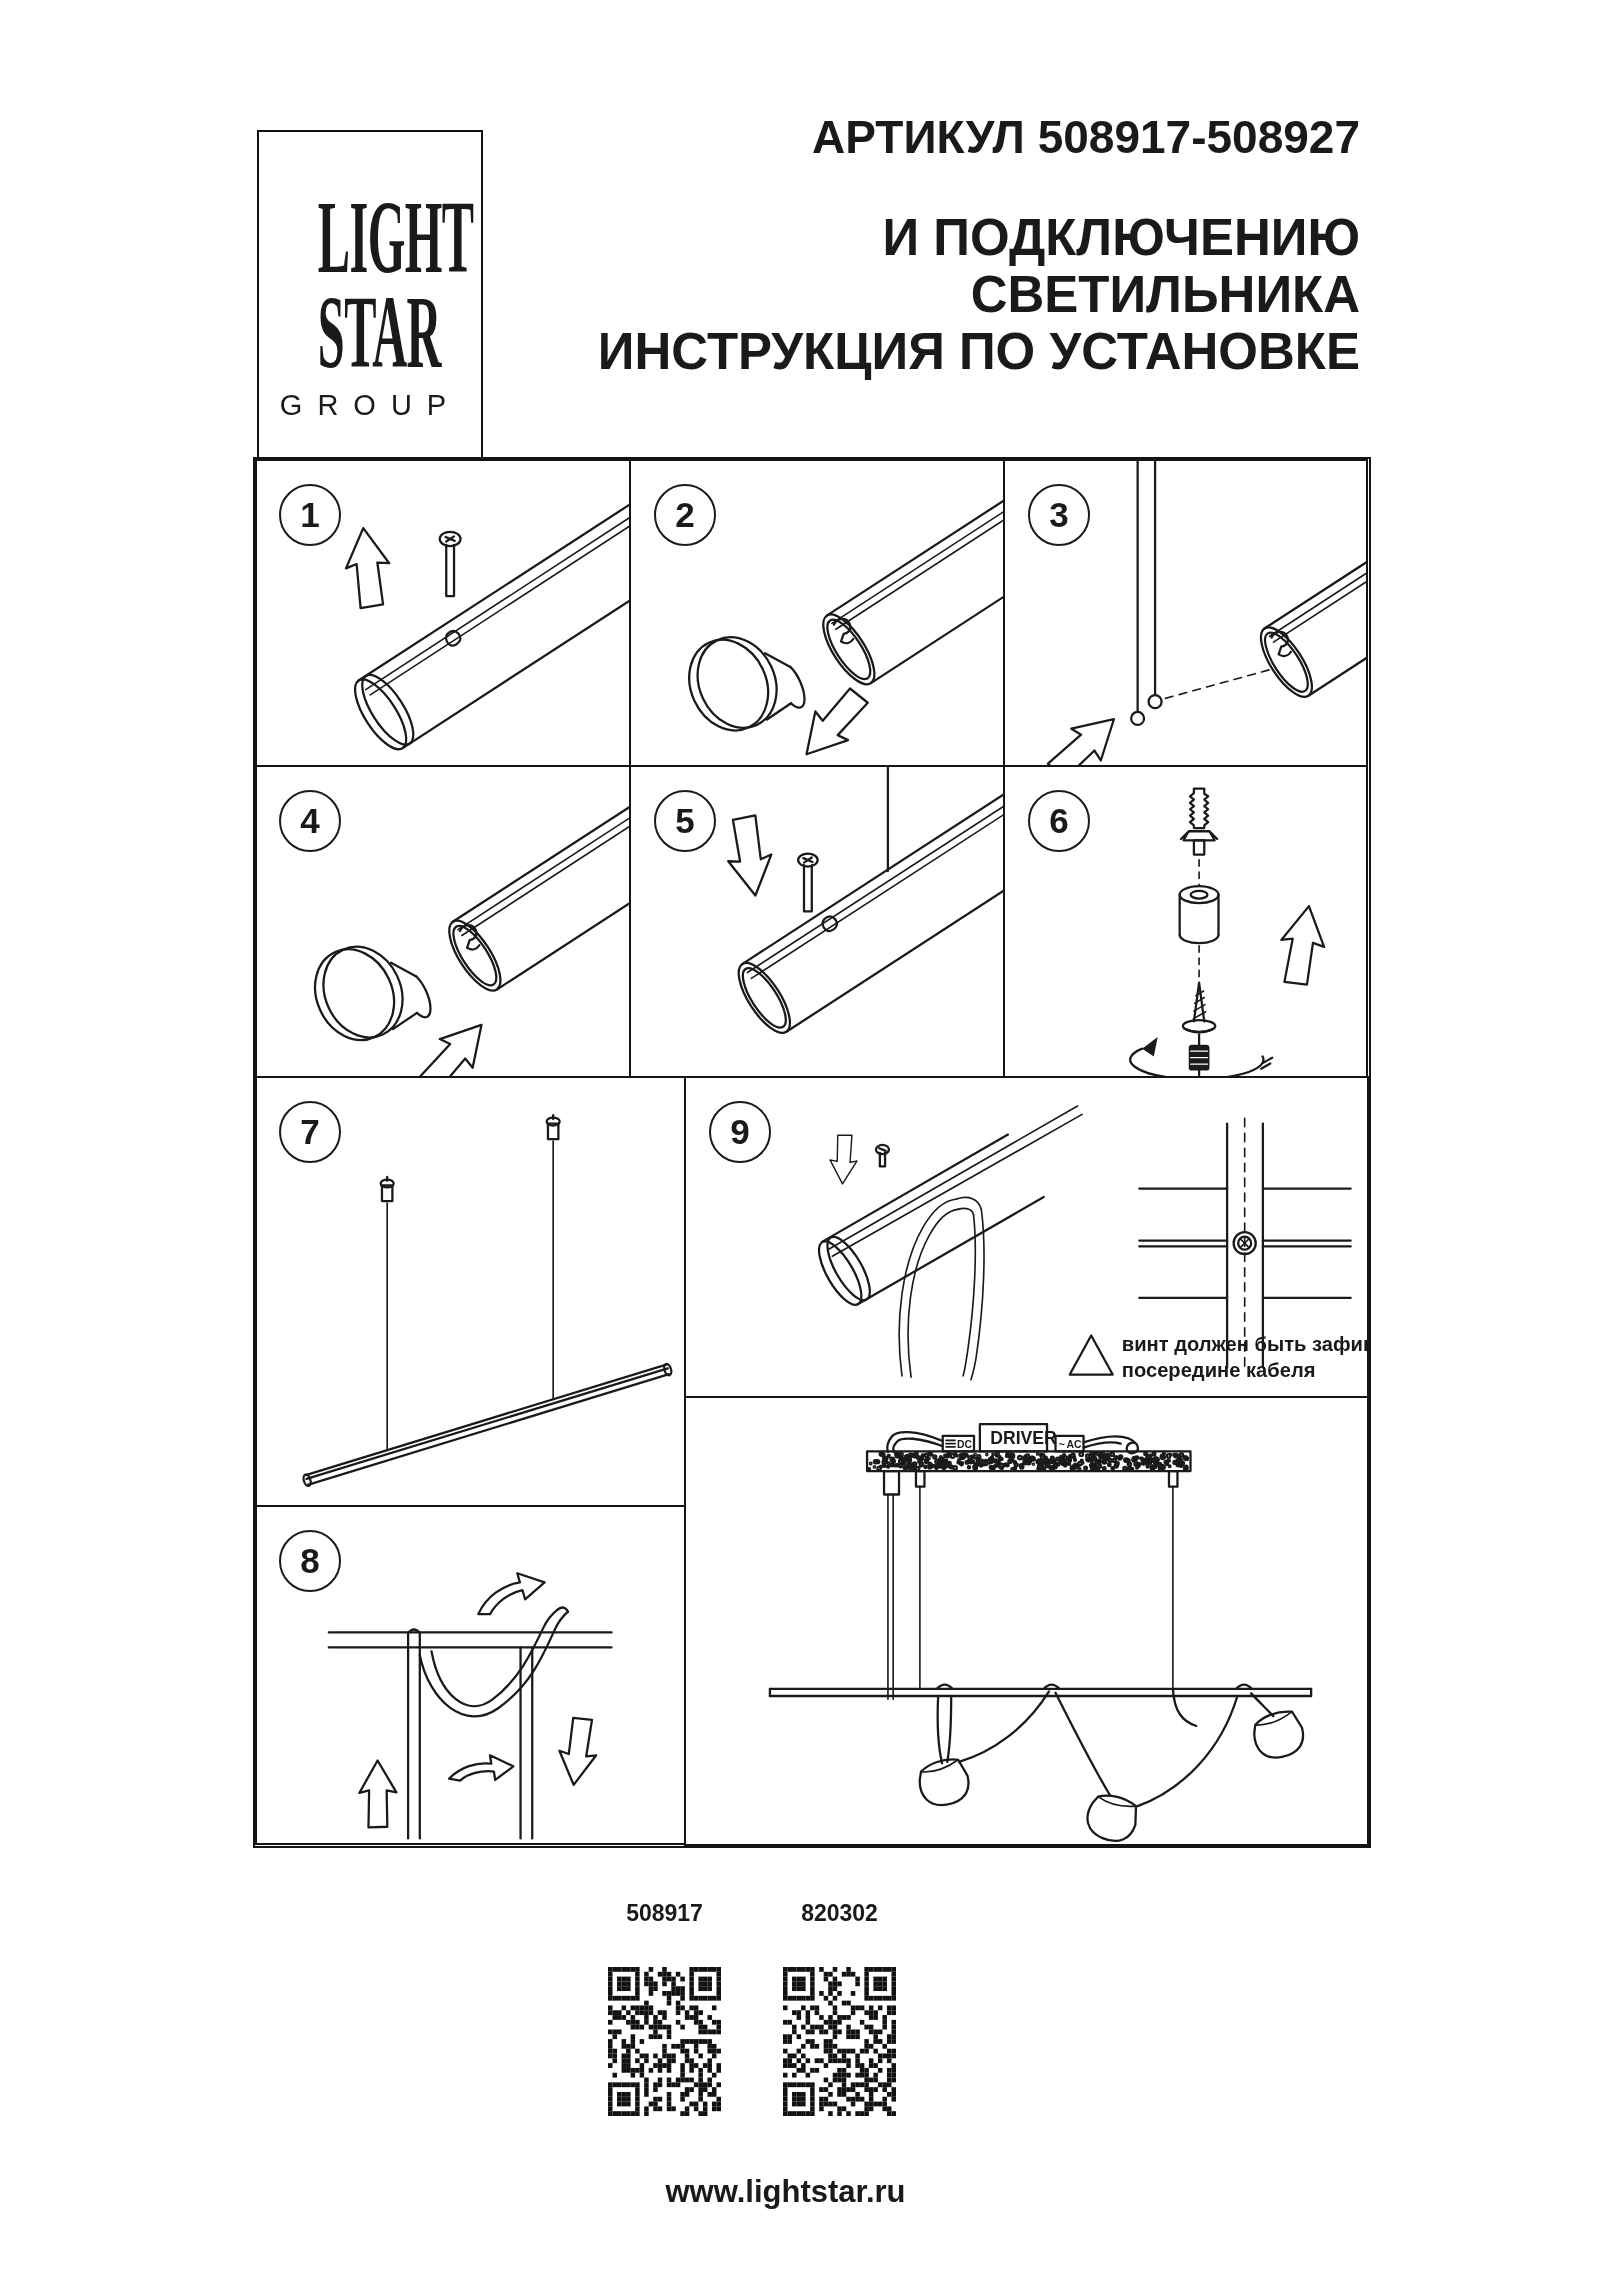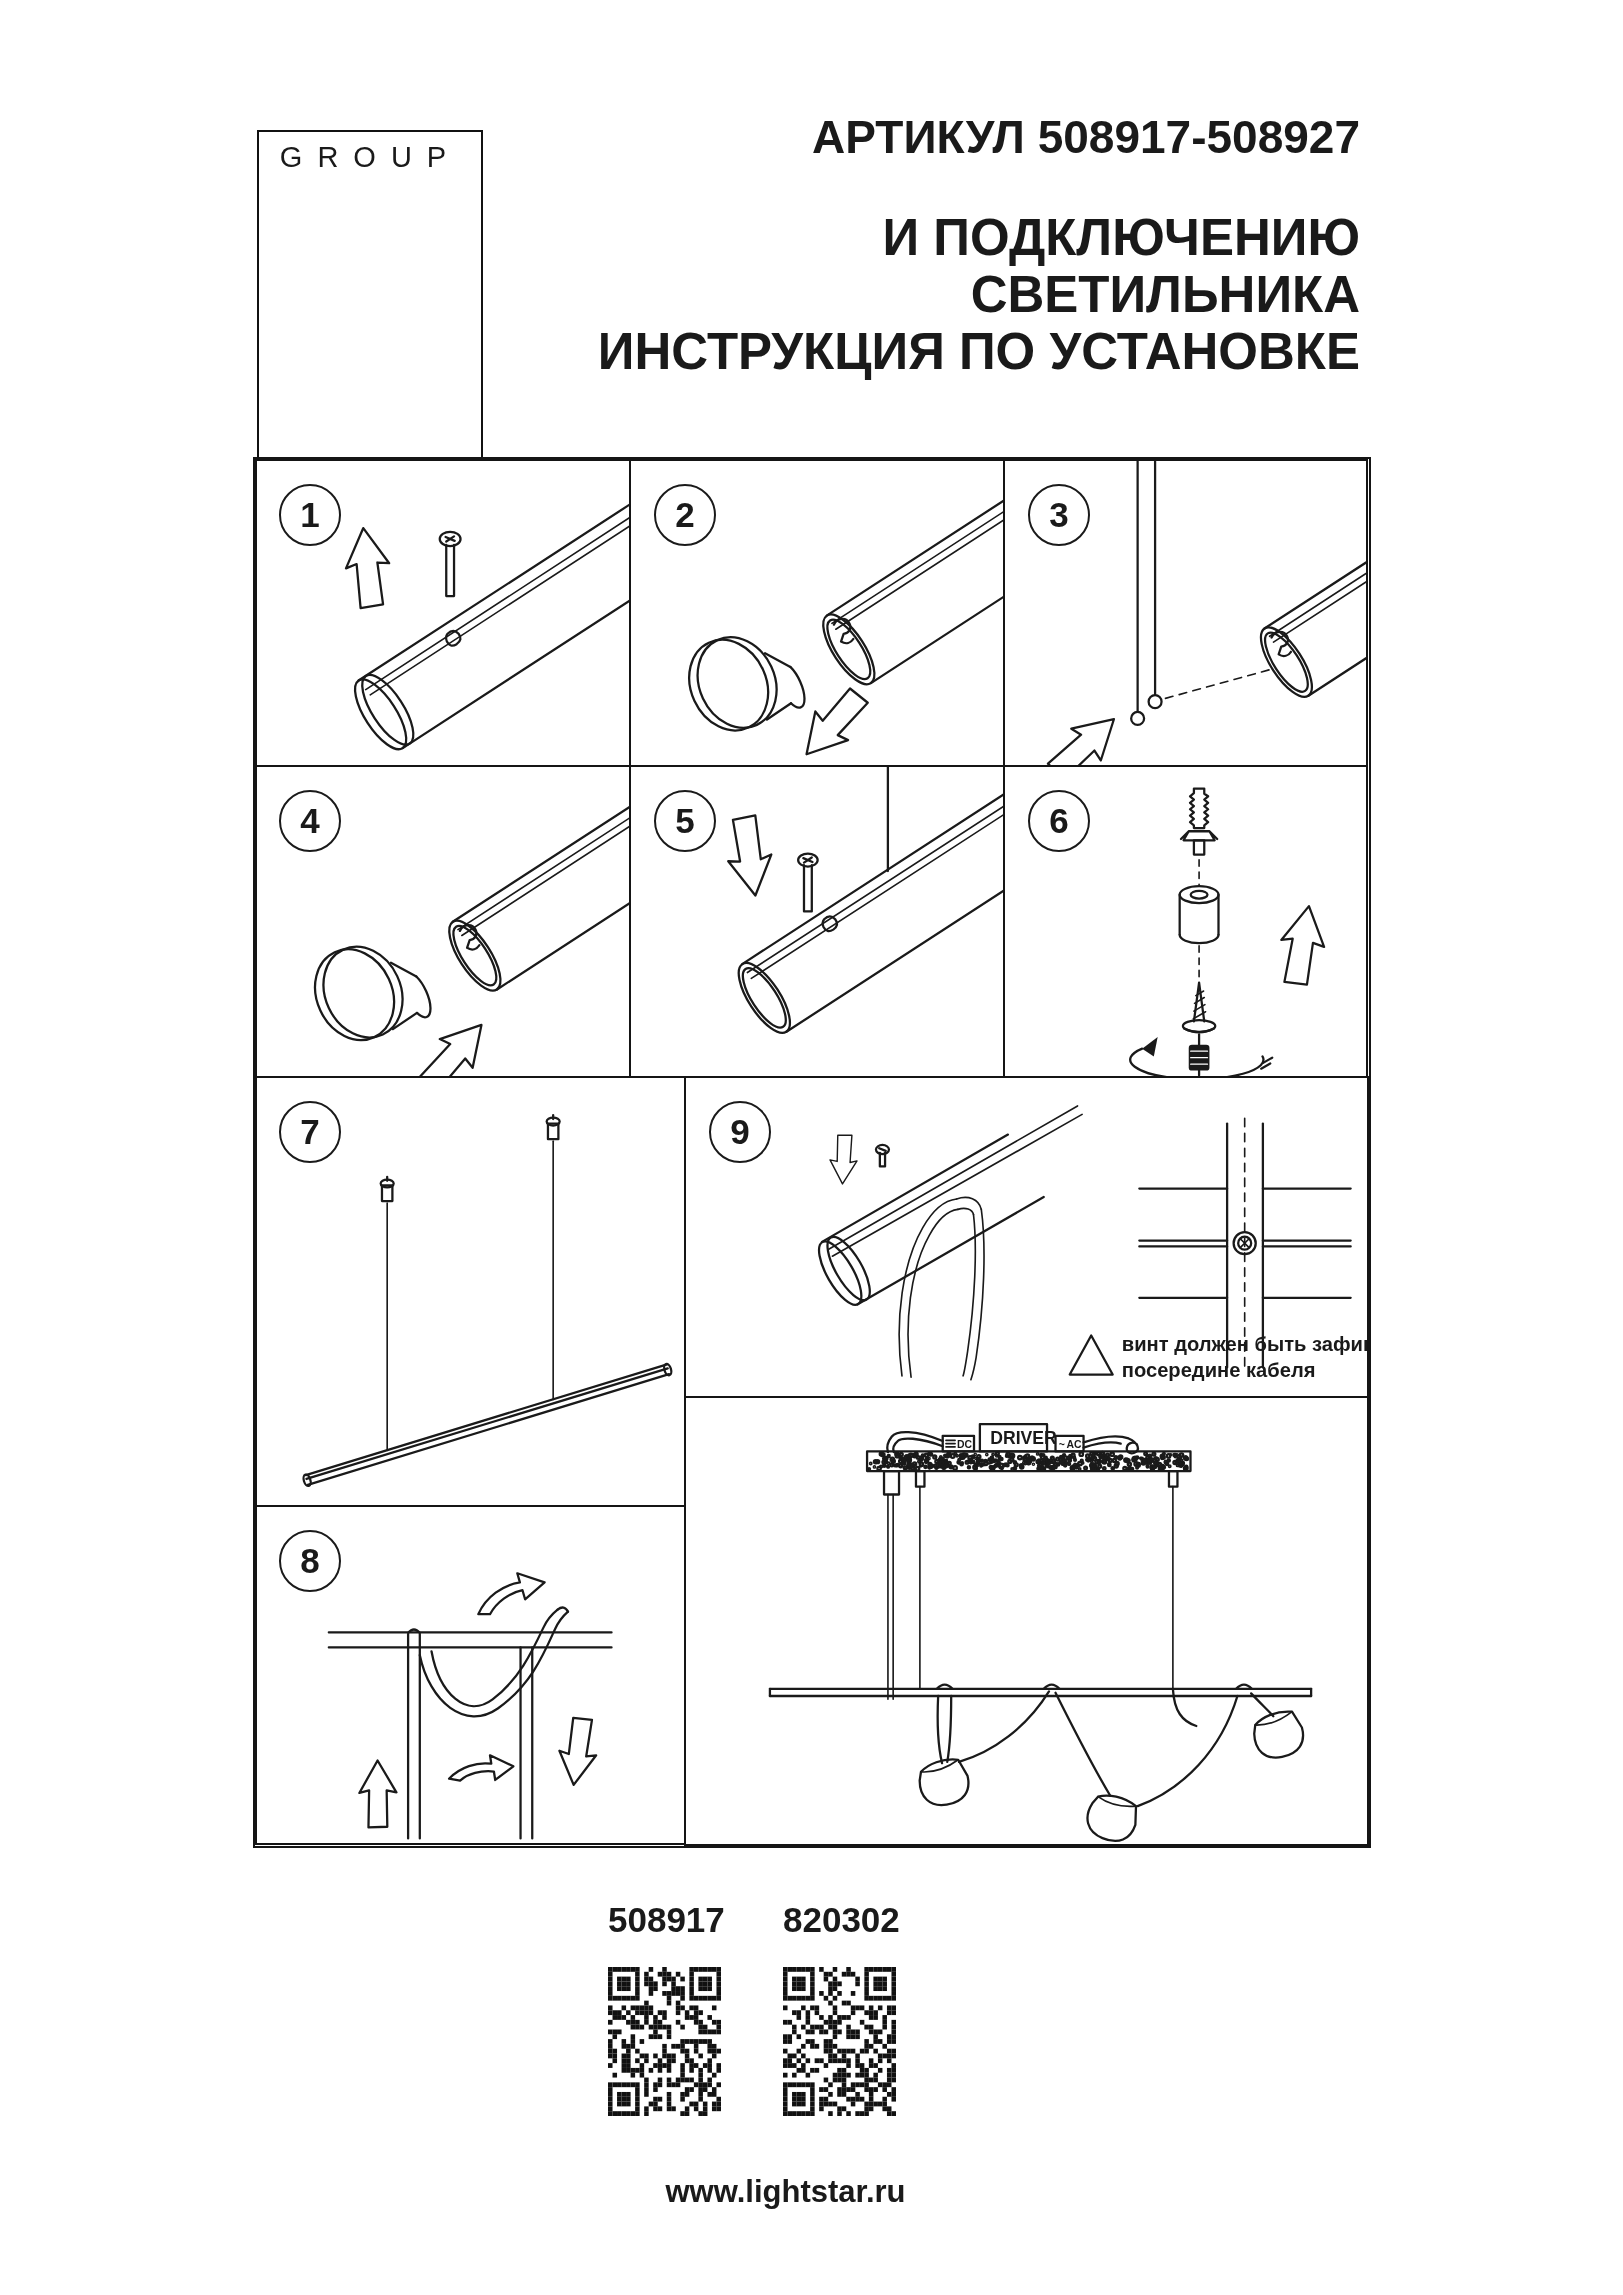--- a/index.html
+++ b/index.html
@@ -31,32 +31,36 @@
   .art path,.art line,.art ellipse,.art circle,.art rect,.art polygon,.art polyline{
        stroke:#1a1a1a;stroke-width:3.5;fill:none;stroke-linecap:round;stroke-linejoin:round;}
   .art .thin{stroke-width:2.5;}
   .art .fill{fill:#1a1a1a;stroke:none;}
   .art .wline{stroke:#fff;stroke-width:2;}
   .art text{stroke:none;fill:#1a1a1a;font-family:"Liberation Sans",sans-serif;}
   .art .t-driver{font-size:27px;font-weight:700;}
   .art .t-small{font-size:16px;font-weight:700;}
   .art .t-warn{font-size:31px;font-weight:700;}
   
-  .qr-label{position:absolute;width:113px;text-align:center;font-size:35px;font-weight:700;}
+  .qr-label{position:absolute;width:113px;text-align:center;font-size:23px;font-weight:700;}
   .qr-svg{position:absolute;}
   
   .footer-url{position:absolute;left:0;top:2174px;width:1571px;text-align:center;
               font-size:31px;font-weight:700;}
 </style>
 </head>
 <body>
 
 <div class="page">
 
   <div class="logo-box">
+    <div class="logo-words">
+      <div class="logo-word">LIGHT</div>
+      <div class="logo-word">STAR</div>
+    </div>
     <div class="logo-group">GROUP</div>
     <div class="logo-flag">
       <span style="background: rgb(47, 158, 65);"></span>
         <span style="background: rgb(255, 255, 255);"></span>
         <span style="background: rgb(224, 35, 28);"></span>
     </div>
   </div>
 
   <div class="hdr">
     <div class="h-article">АРТИКУЛ 508917-508927</div>

